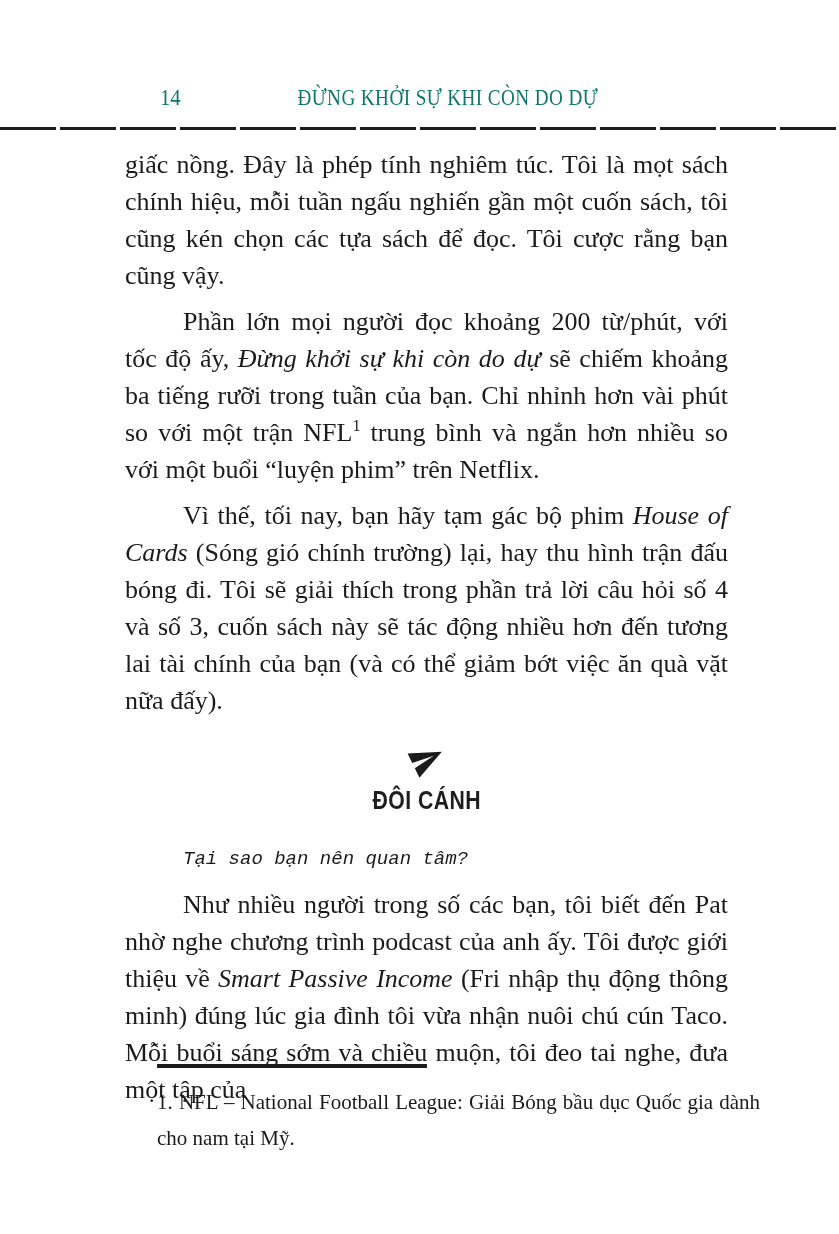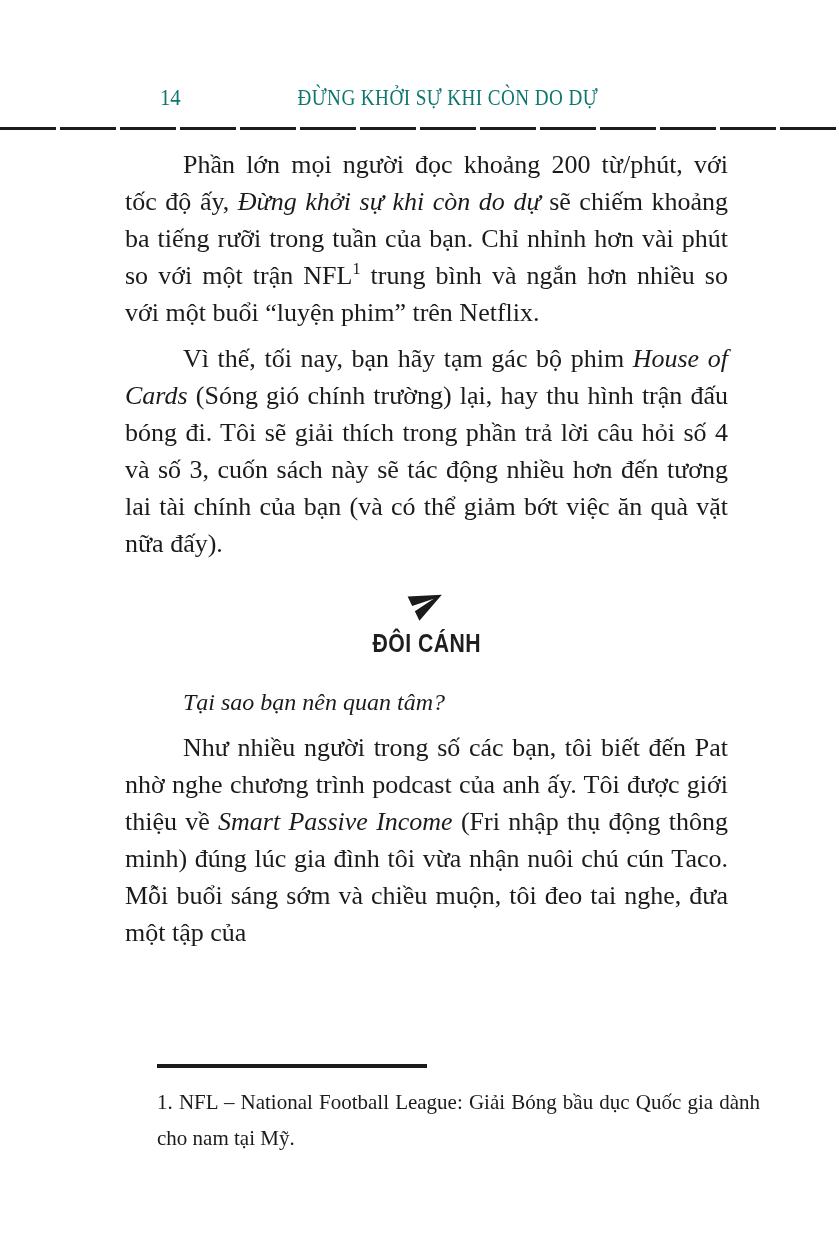--- a/index.html
+++ b/index.html
@@ -91,24 +91,25 @@
     color: #1e1e1e;
     line-height: 30px;
   }
   .section-heading .cond {
     display: inline-block;
     transform: scaleX(0.85);
     white-space: nowrap;
   }
   .subheading {
     margin: 26px 0 8px 0;
-    font-size: 24px;
+    font-size: 19px;
     line-height: 37px;
     text-indent: 58px;
     font-style: italic;
+    font-family: Liberation Mono, monospace;
   }
   
   .footnote {
     position: absolute;
     top: 1064px;
     left: 125px;
     width: 603px;
     margin-left: 32px;
   }
   .footnote-rule {
@@ -129,20 +130,21 @@
 <div class="page">
 
   <header class="running-header">
     <span class="pagenum">14</span>
     <span class="runtitle">ĐỪNG KHỞI SỰ KHI CÒN DO DỰ</span>
   </header>
 
   <div class="header-rule"></div>
 
   <main class="content" id="content">
+      <p class="para"><span>giấc nồng. Đây là phép tính nghiêm túc. Tôi là mọt sách chính hiệu, mỗi tuần ngấu nghiến gần một cuốn sách, tôi cũng kén chọn các tựa sách để đọc. Tôi cược rằng bạn cũng vậy.</span></p>
       <p class="para indent"><span>Phần lớn mọi người đọc khoảng 200 từ/phút, với tốc độ ấy, </span><em>Đừng khởi sự khi còn do dự</em><span> sẽ chiếm khoảng ba tiếng rưỡi trong tuần của bạn. Chỉ nhỉnh hơn vài phút so với một trận NFL</span><sup>1</sup><span> trung bình và ngắn hơn nhiều so với một buổi “luyện phim” trên Netflix.</span></p>
       <p class="para indent"><span>Vì thế, tối nay, bạn hãy tạm gác bộ phim </span><em>House of Cards</em><span> (Sóng gió chính trường) lại, hay thu hình trận đấu bóng đi. Tôi sẽ giải thích trong phần trả lời câu hỏi số 4 và số 3, cuốn sách này sẽ tác động nhiều hơn đến tương lai tài chính của bạn (và có thể giảm bớt việc ăn quà vặt nữa đấy).</span></p>
       <div class="section-break"><div class="plane"><svg viewBox="0 0 24 24" width="36" height="36" aria-hidden="true">
             <path d="M2 21L23 12 2 3v7l15 2-15 2z" fill="#1b1b1b"></path>
           </svg></div><h2 class="section-heading"><span class="cond">ĐÔI CÁNH</span></h2></div>
       <p class="subheading"><em>Tại sao bạn nên quan tâm?</em></p>
       <p class="para indent"><span>Như nhiều người trong số các bạn, tôi biết đến Pat nhờ nghe chương trình podcast của anh ấy. Tôi được giới thiệu về </span><em>Smart Passive Income</em><span> (Fri nhập thụ động thông minh) đúng lúc gia đình tôi vừa nhận nuôi chú cún Taco. Mỗi buổi sáng sớm và chiều muộn, tôi đeo tai nghe, đưa một tập của</span></p>
     </main>
 
   <footer class="footnote">

